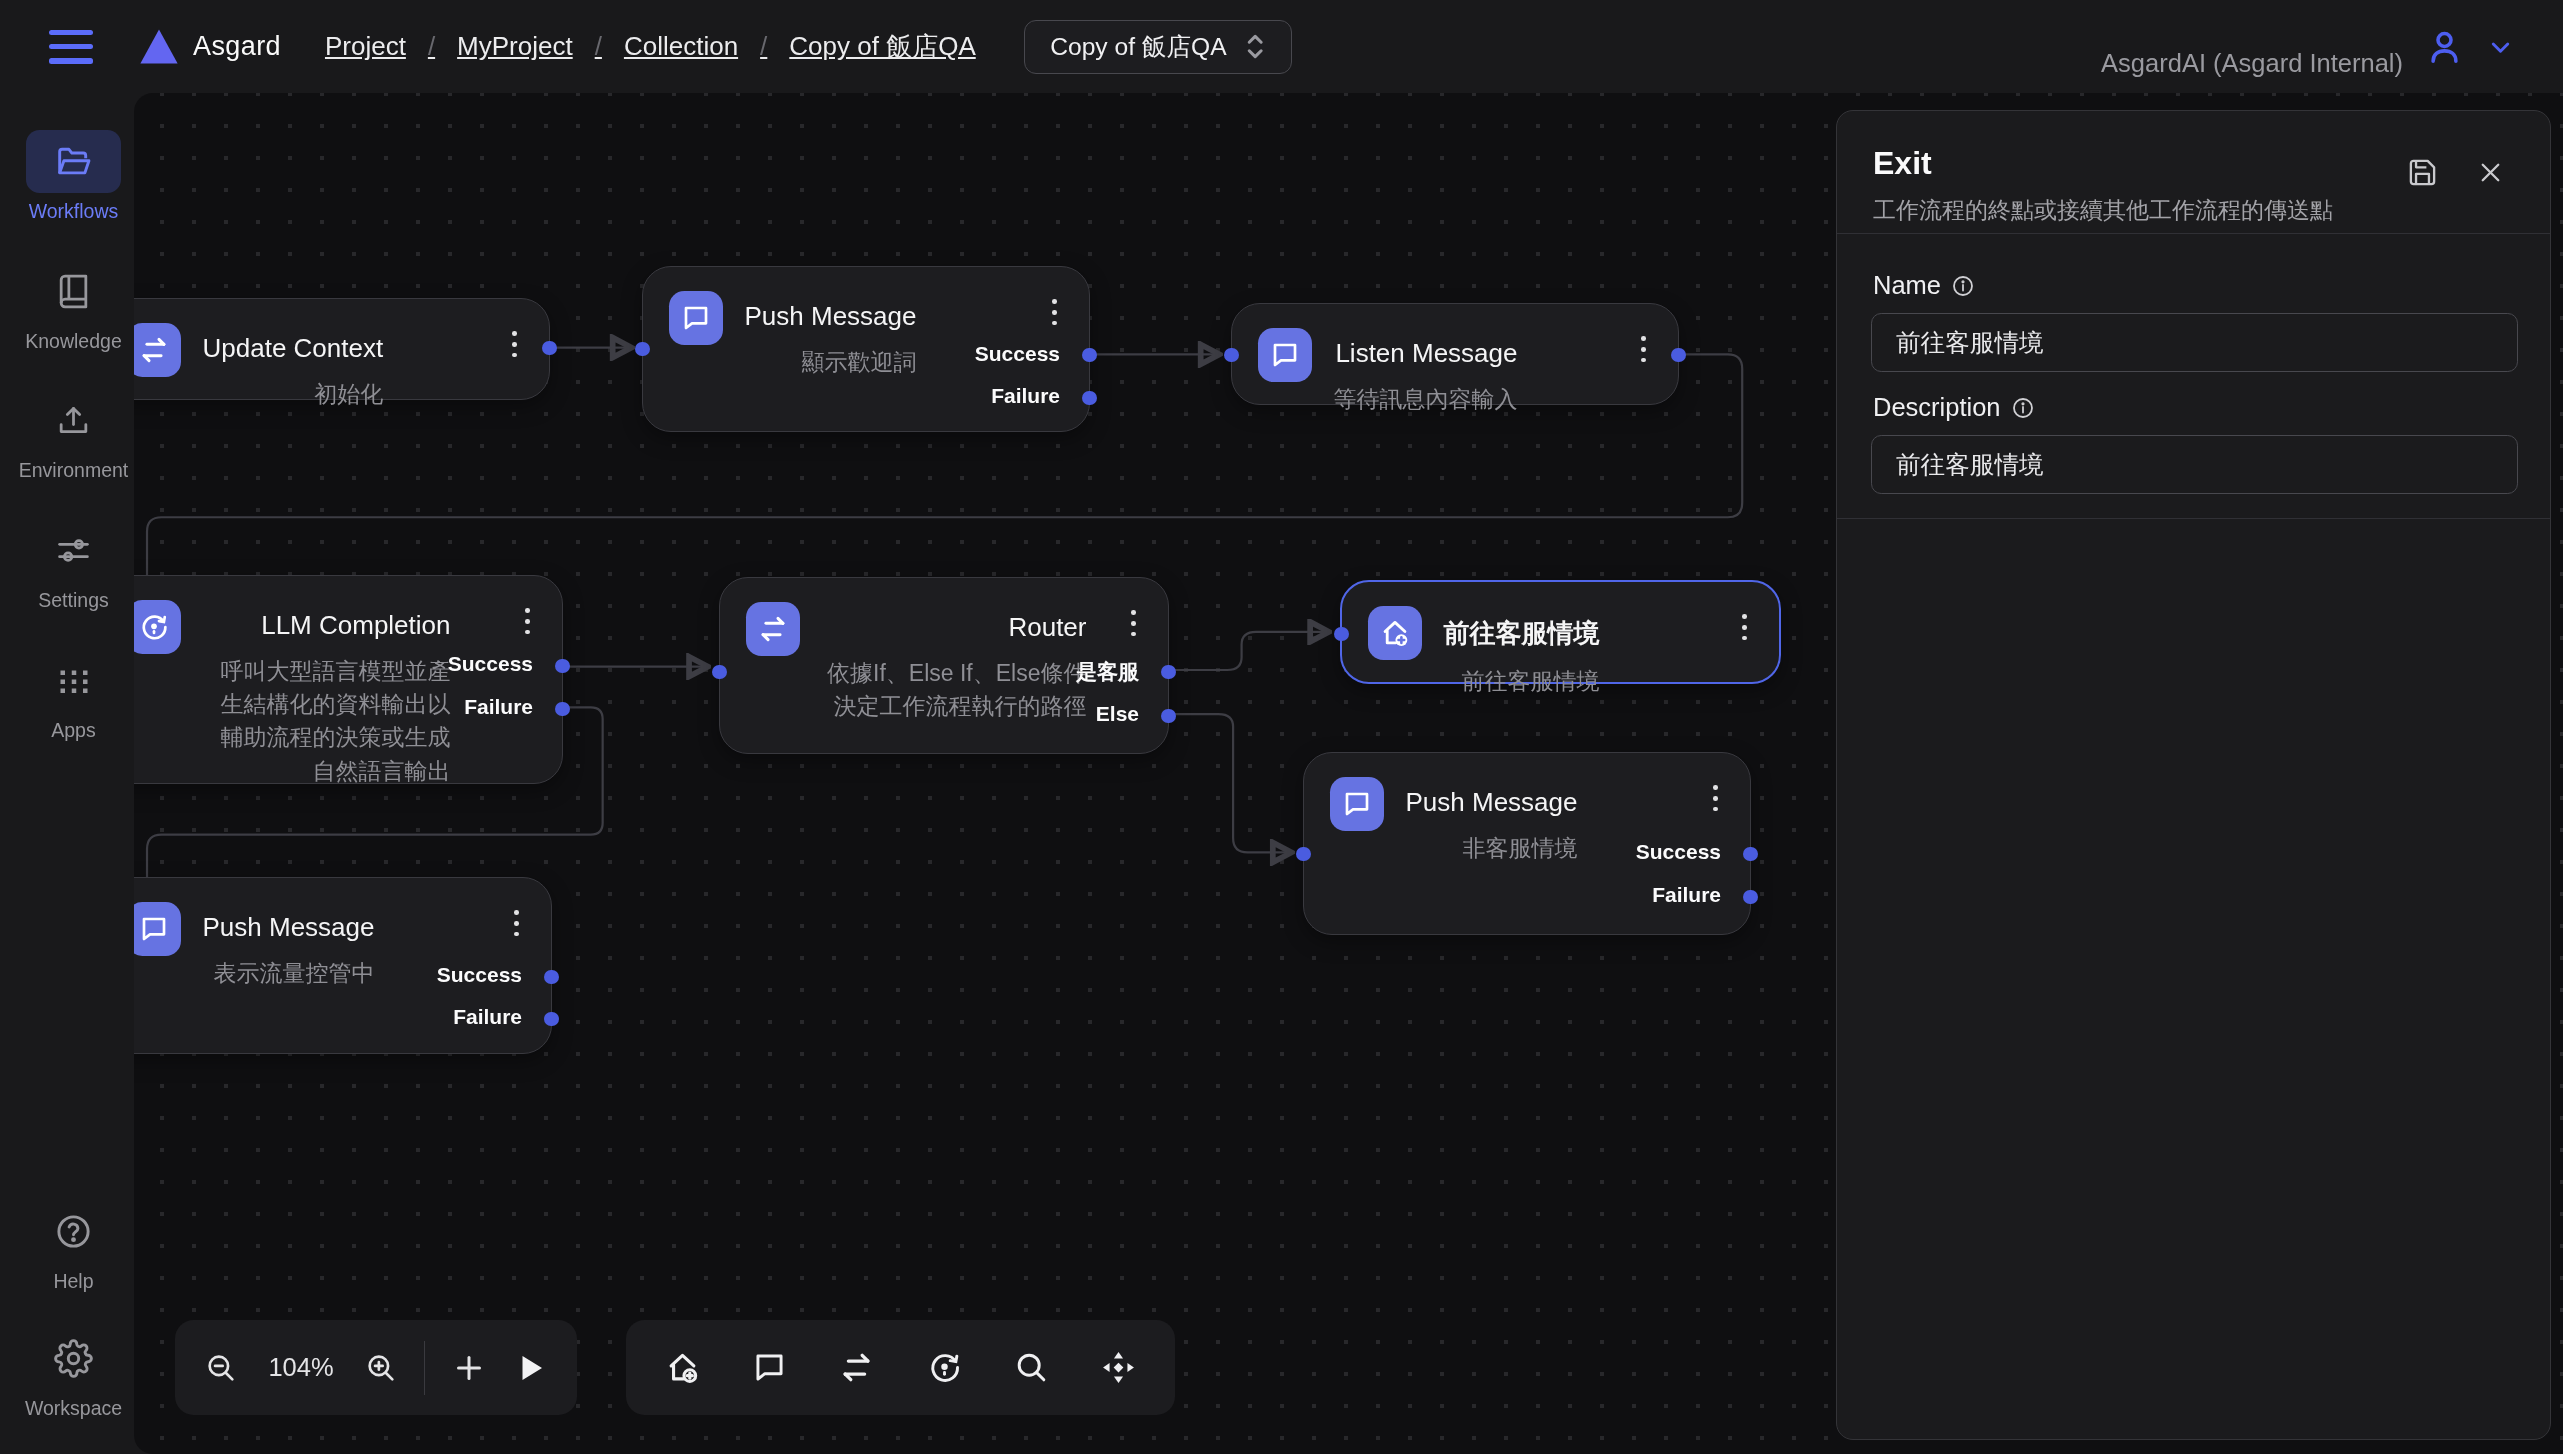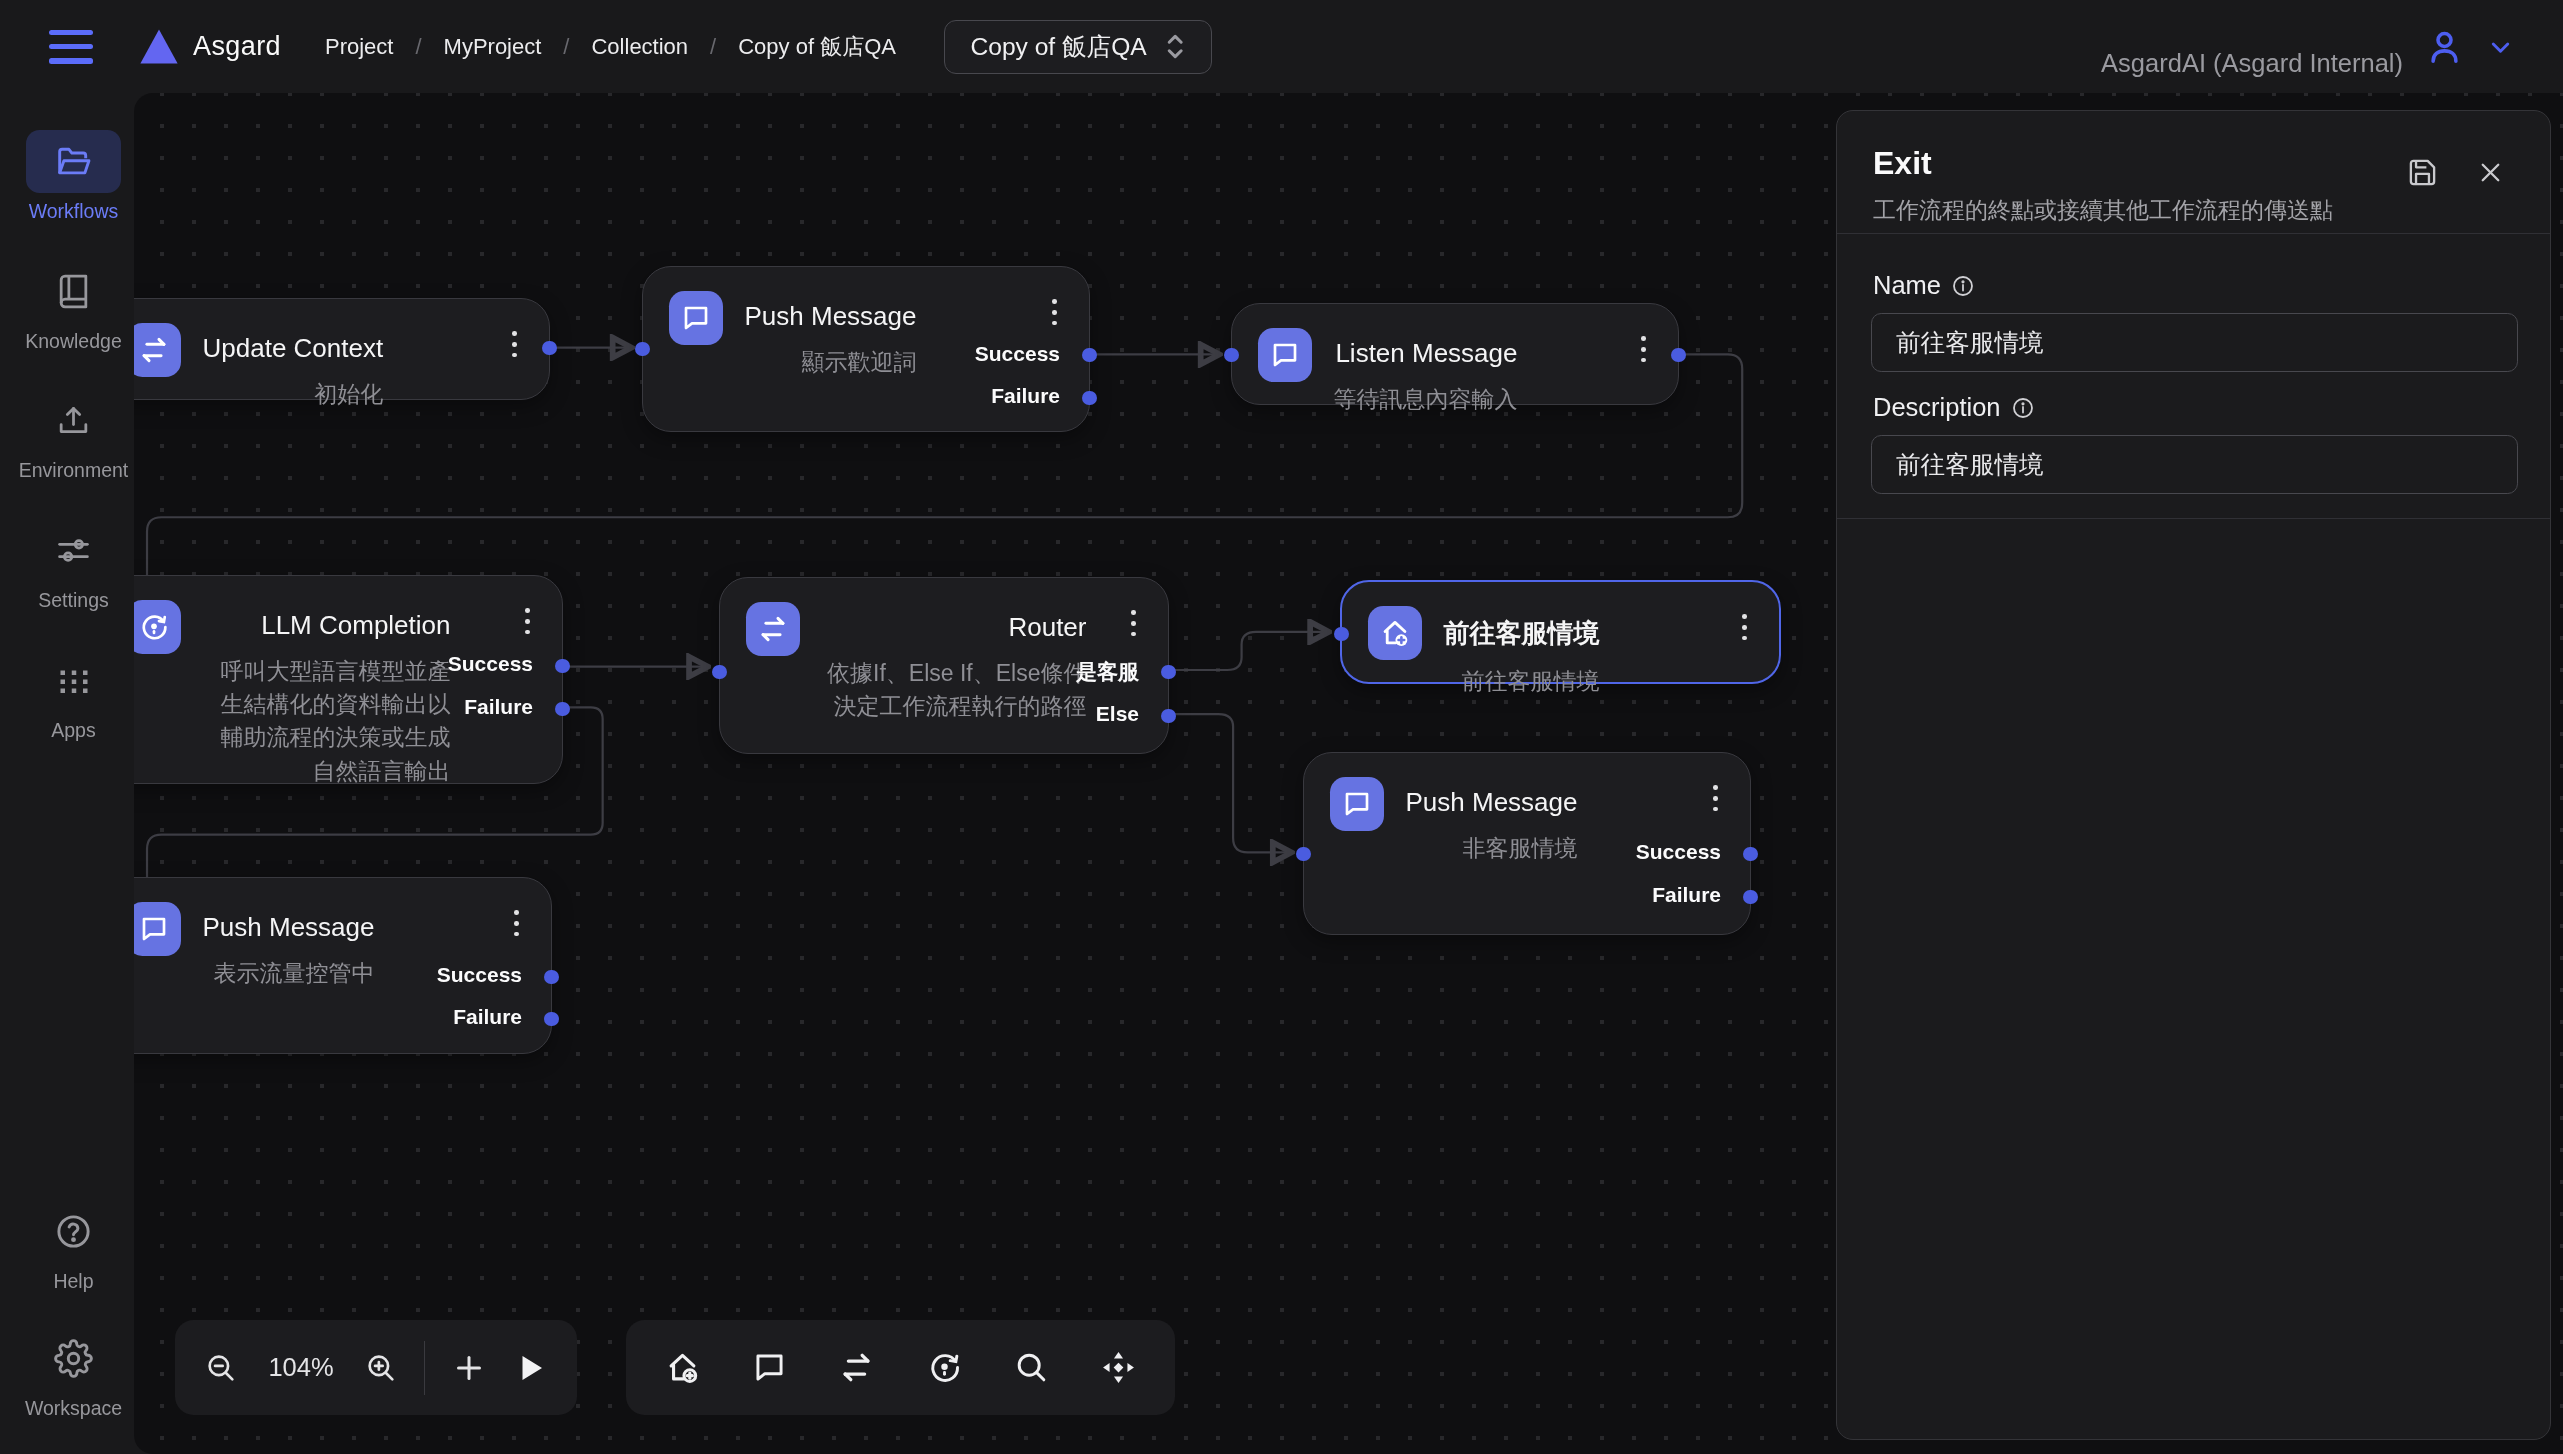--- a/index.html
+++ b/index.html
@@ -5,21 +5,21 @@
   * { margin:0; padding:0; box-sizing:border-box; }
   html,body { width:2563px; height:1455px; background:#0f0f11; font-family:"Liberation Sans","DejaVu Sans",sans-serif; overflow:hidden; }
   .root { position:relative; width:2563px; height:1455px; background:#19191b; }
 
   
   .header { position:absolute; left:0; top:0; width:2563px; height:93px; background:#19191b; display:flex; align-items:center; z-index:6; }
   .hamburger { margin-left:49px; width:44px; height:34px; display:flex; flex-direction:column; justify-content:space-between; cursor:pointer; }
   .hamburger i { display:block; height:5.1px; border-radius:2.5px; background:#5b6cfa; }
   .logo { display:flex; align-items:center; margin-left:44px; gap:12px; }
   .logo-text { color:#fafafa; font-size:27px; font-weight:500; letter-spacing:0.4px; }
-  .crumbs { display:flex; align-items:center; margin-left:44px; gap:22px; font-size:22px; color:#ececee; }
+  .crumbs { display:flex; align-items:center; margin-left:44px; gap:22px; font-size:26px; color:#ececee;text-decoration:underline; }
   .crumb { cursor:pointer; }
   .crumb-sep { color:#68686e; }
   .wf-select { margin-left:48px; height:54px; padding:0 25.5px; border:1.3px solid #48484e; border-radius:12px; background:#1d1d20; color:#f0f0f2; font-size:24.6px; display:flex; align-items:center; gap:18.7px; cursor:pointer; }
   .header-right { margin-left:auto; margin-right:48px; display:flex; align-items:center; gap:22px; }
   .account-name { color:#9a9aa0; font-size:25.5px;margin-top:33px; }
 
   
   .sidebar { position:absolute; left:0; top:93px; width:134px; height:1361px; background:#19191b; z-index:6; display:flex; flex-direction:column; align-items:center;padding-left:13px; }
   .side-item { display:flex; flex-direction:column; align-items:center; cursor:pointer; margin-top:37px; }
   .side-tile { width:95px; height:63px; border-radius:13.6px; display:flex; align-items:center; justify-content:center; }

